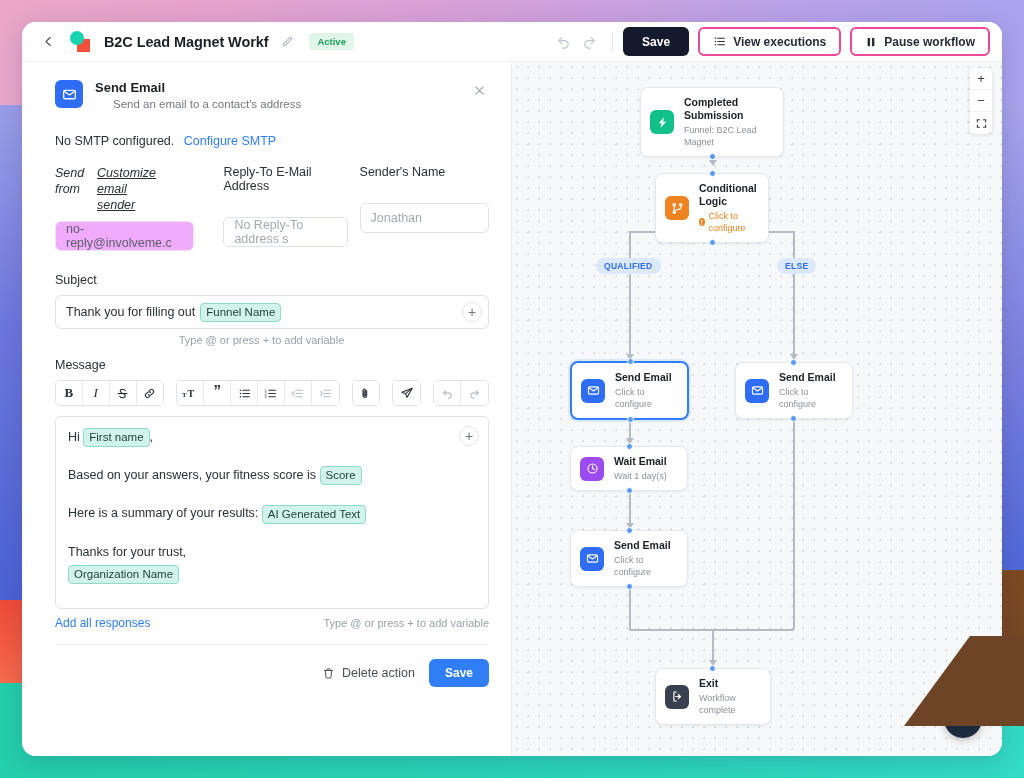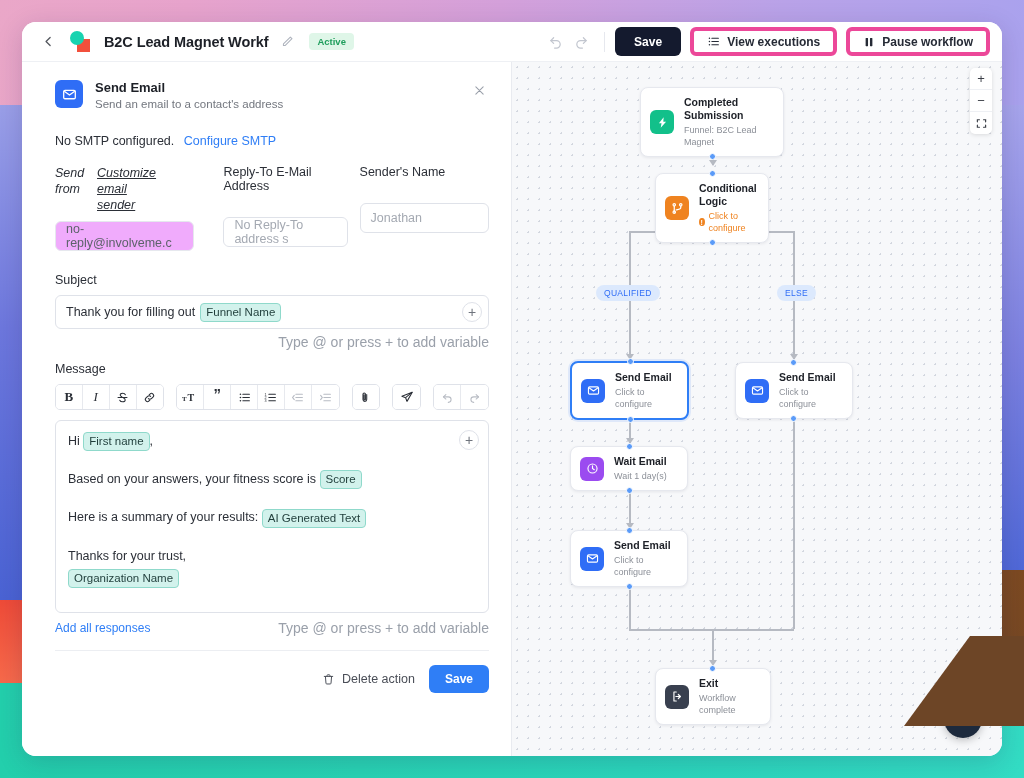--- a/index.html
+++ b/index.html
@@ -98,21 +98,21 @@
     color: #c2c6cf; cursor: pointer;
   }
   .topbar-sep { width: 1px; height: 20px; background: #e6e8ee; margin: 0 10px; }
   .btn {
     display: inline-flex; align-items: center; gap: 7px;
     height: 29px; padding: 0 13px; border-radius: 6px;
     font-size: 12px; cursor: pointer; white-space: nowrap;
   }
   .btn-dark { background: #141a2e; color: #fff; font-weight: bold; padding: 0 19px; }
   .btn-white {
-    background: #fff; color: #262b36; border: 4px solid #ec4899; font-weight: bold;
+    background: #fff; color: #262b36; border: 2px solid #ec4899; font-weight: bold;
     margin-left: 9px;
   }
 
   
   #body-split { flex: 1 1 auto; display: flex; min-height: 0; }
 
   
   #left-panel {
     width: 490px; flex: 0 0 490px; background: #fff;
     border-right: 1px solid #e9ebf0;
@@ -120,21 +120,21 @@
     overflow: hidden; position: relative;
   }
   .panel-head { display: flex; align-items: flex-start; padding-left: 21px; }
   .node-icon {
     width: 28px; height: 28px; border-radius: 6px; flex: 0 0 28px;
     display: flex; align-items: center; justify-content: center; color: #fff;
   }
   .ni-email { background: #2f6df6; }
   .panel-head-text { margin-left: 12px; flex: 1 1 auto; }
   .panel-title { font-size: 13px; font-weight: bold; color: #1d2027; }
-  .panel-sub { font-size: 11.5px; color: #73777f; margin-top: 3px; }
+  .panel-sub { font-size: 11.5px; color: #73777f; margin-top: 3px; margin-left: 18px; }
   .close-x {
     width: 20px; height: 20px; color: #9aa0aa; cursor: pointer; flex: 0 0 20px;
     display: flex; align-items: center; justify-content: center; font-size: 15px;
   }
   .smtp-row { margin-top: 24px; padding-left: 21px; font-size: 12.5px; color: #2b2f37; }
   .link { color: #2f7ef6; cursor: pointer; }
   .link-underline { color: #2f7ef6; cursor: pointer; text-decoration: underline; }
 
   .fields-row { display: flex; margin-top: 17px; padding-left: 21px; gap: 0; }
   .fld { }
@@ -163,21 +163,21 @@
     display: inline-block; background: #d2f2ec; border: 1px solid #8fd9cb;
     border-radius: 4px; padding: 1px 5px; font-size: 11.5px; color: #1f3d3a;
     line-height: 15px; vertical-align: middle;
   }
   .plus-circle {
     width: 20px; height: 20px; border-radius: 50%; border: 1px solid #dfe2e9;
     display: flex; align-items: center; justify-content: center;
     color: #6f747d; font-size: 14px; margin-left: auto; cursor: pointer; flex: 0 0 20px;
   }
   .hint {
-    font-size: 14px; color: #9aa0aa; text-align: right; margin-top: 5px; padding-right: 0;
+    font-size: 11px; color: #9aa0aa; text-align: center; margin-top: 5px; padding-right: 0;
   }
 
   .toolbar { display: flex; align-items: center; margin: 8px 0 0 21px; gap: 12px; }
   .tb-group { display: flex; border: 1px solid #dfe2e9; border-radius: 5px; overflow: hidden; }
   .tb-btn {
     width: 28px; height: 24px; display: flex; align-items: center; justify-content: center;
     border-right: 1px solid #e7e9ee; cursor: pointer; color: #2b2f37; font-size: 12px;
     background: #fff;
   }
   .tb-btn:last-child { border-right: none; }
@@ -253,22 +253,22 @@
   .edge { position: absolute; background: #b6bac2; }
   .edge-v { width: 1.5px; }
   .edge-h { height: 1.5px; }
   .arrow {
     position: absolute; width: 0; height: 0;
     border-left: 4px solid transparent; border-right: 4px solid transparent;
     border-top: 6px solid #b6bac2;
   }
   .branch-label {
     position: absolute; background: #dce9fd; color: #2f6df6;
-    font-size: 8.5px; font-weight: normal; letter-spacing: .3px;
-    padding: 3px 8px; border-radius: 9px; margin-top: 27px;
+    font-size: 8.5px; font-weight: bold; letter-spacing: .3px;
+    padding: 3px 8px; border-radius: 9px;
   }
   .chat-bubble {
     position: absolute; right: 20px; bottom: 18px; width: 38px; height: 38px;
     border-radius: 50%; background: #1d2a3d; display: flex; align-items: center;
     justify-content: center; cursor: pointer; box-shadow: 0 2px 8px rgba(0,0,0,.25);
   }
   svg { display: block; }
 </style>
 </head>
 <body>

